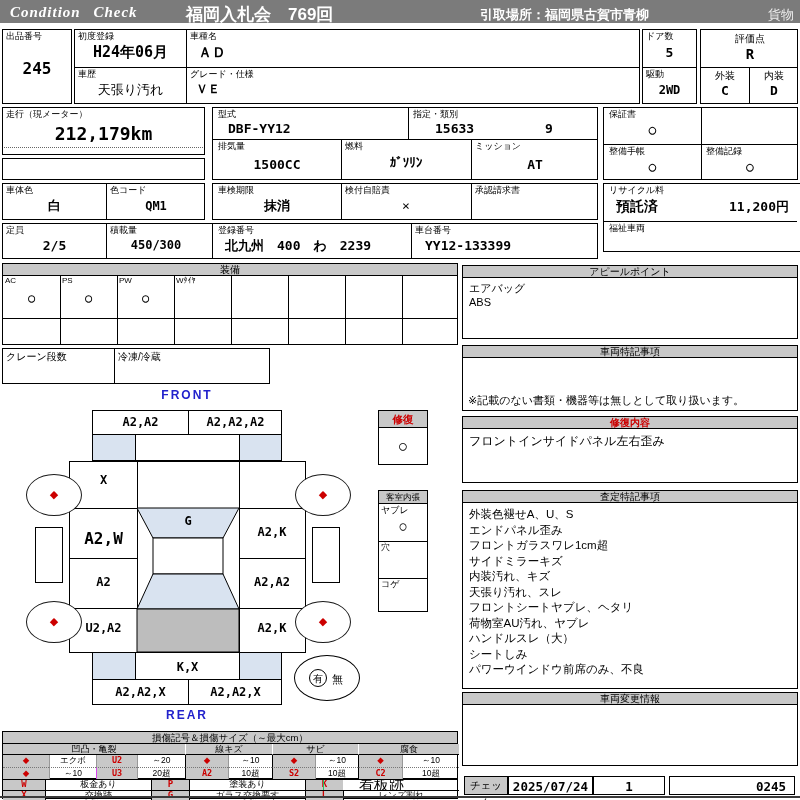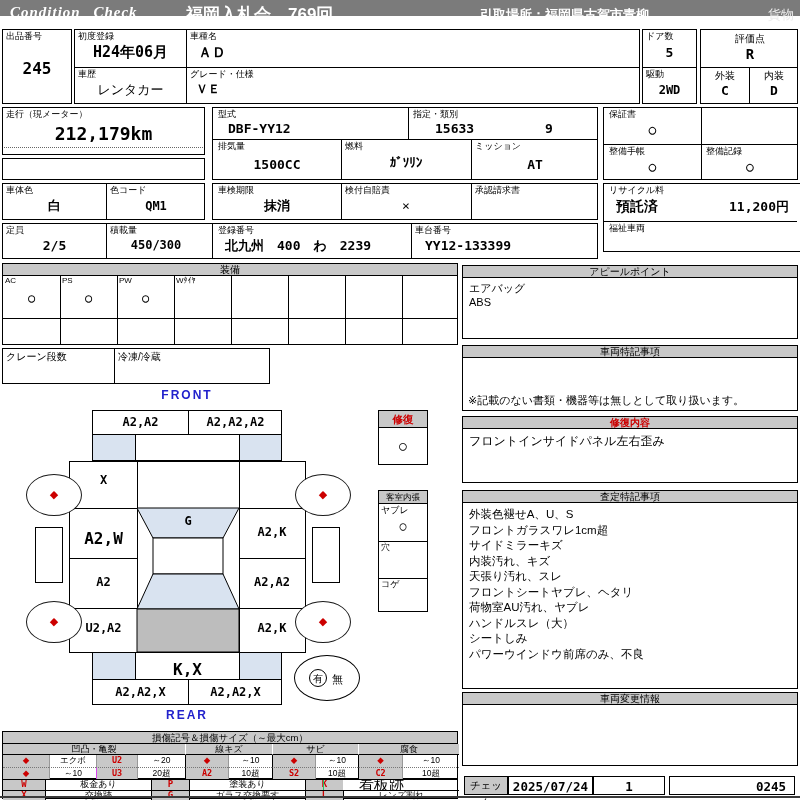--- a/index.html
+++ b/index.html
@@ -21,41 +21,41 @@
   .dmd{position:absolute;left:0;width:100%;text-align:center;color:#cc0000;font-size:11px;line-height:1}
   .lgc{position:absolute;box-sizing:border-box;font-size:8.5px;line-height:11px;text-align:center;white-space:nowrap;overflow:hidden}
   .lgcode{font-family:"DejaVu Sans Mono",monospace;font-weight:bold;color:#cc0000}
   .note{font-size:11px;line-height:14px}
 </style>
 </head>
 <body>
 
 <div id="page">
 
-  <div class="a" style="left:0;top:0;width:800px;height:16px;background:#7b7b7b">
+  <div class="a" style="left:0;top:0;width:800px;height:23px;background:#7b7b7b">
     <span class="a" style="left:10px;top:4px;color:#fff;font:italic bold 15px 'Liberation Serif',serif;word-spacing:8px;letter-spacing:1px">Condition Check</span>
     <span class="a" style="left:186px;top:3px;color:#fff;font-size:17px;font-weight:bold">福岡入札会　769回</span>
     <span class="a" style="left:480px;top:6px;color:#fff;font-size:13px;font-weight:bold">引取場所：福岡県古賀市青柳</span>
     <span class="a" style="right:6px;top:6px;color:#ececec;font-size:13px">貨物</span>
   </div>
 
   <div class="b" style="left:2px;top:29px;width:70px;height:75px">
     <span class="lb" style="left:3px;top:2px">出品番号</span>
     <div class="v c" style="left:0;width:100%;top:30px;font-size:16px">245</div>
   </div>
 
   <div class="b" style="left:74px;top:29px;width:566px;height:75px">
     <div class="vl" style="left:111px;top:0;height:73px"></div>
     <div class="hl" style="left:0;top:37px;width:564px"></div>
     <span class="lb" style="left:3px;top:2px">初度登録</span>
     <div class="v c" style="left:0;width:111px;top:14px;font-size:15px">H24年06月</div>
     <span class="lb" style="left:115px;top:2px">車種名</span>
     <div class="v" style="left:123px;top:15px;font-size:14px">ＡＤ</div>
     <span class="lb" style="left:3px;top:40px">車歴</span>
-    <div class="v c" style="left:0;width:111px;top:53px;font-size:13px;font-weight:normal">レンタカー</div>
+    <div class="v c" style="left:0;width:111px;top:53px;font-size:13px;font-weight:normal">天張り汚れ</div>
     <span class="lb" style="left:115px;top:40px">グレード・仕様</span>
     <div class="v" style="left:121px;top:53px;font-size:12px">ＶＥ</div>
   </div>
 
   <div class="b" style="left:642px;top:29px;width:55px;height:75px">
     <div class="hl" style="left:0;top:37px;width:53px"></div>
     <span class="lb" style="left:3px;top:2px">ドア数</span>
     <div class="v c" style="left:0;width:100%;top:16px">5</div>
     <span class="lb" style="left:3px;top:40px">駆動</span>
     <div class="v c" style="left:0;width:100%;top:54px;font-size:12px">2WD</div>
@@ -188,20 +188,21 @@
 
   <div class="bar red" style="left:462px;top:416px;width:336px;height:13px;font-weight:bold">修復内容</div>
   <div class="b" style="left:462px;top:428px;width:336px;height:55px">
     <div class="a" style="left:6px;top:4px;font-size:12px">フロントインサイドパネル左右歪み</div>
   </div>
 
   <div class="bar" style="left:462px;top:490px;width:336px;height:13px">査定特記事項</div>
   <div class="b" style="left:462px;top:502px;width:336px;height:187px">
     <div class="a" style="left:6px;top:4px;font-size:11.5px;line-height:15.5px">
       <div>外装色褪せA、U、S</div>
+      <div>エンドパネル歪み</div>
       <div>フロントガラスワレ1cm超</div>
       <div>サイドミラーキズ</div>
       <div>内装汚れ、キズ</div>
       <div>天張り汚れ、スレ</div>
       <div>フロントシートヤブレ、ヘタリ</div>
       <div>荷物室AU汚れ、ヤブレ</div>
       <div>ハンドルスレ（大）</div>
       <div>シートしみ</div>
       <div>パワーウインドウ前席のみ、不良</div>
     </div>
@@ -253,21 +254,21 @@
     <div class="v c" style="left:0;width:67px;top:68px;font-size:16px">A2,W</div>
     <div class="v c" style="left:169px;width:66px;top:64px;font-size:12px">A2,K</div>
     <div class="v c" style="left:0;width:67px;top:114px;font-size:12px">A2</div>
     <div class="v c" style="left:169px;width:66px;top:114px;font-size:12px">A2,A2</div>
     <div class="v c" style="left:0;width:67px;top:160px;font-size:12px">U2,A2</div>
     <div class="v c" style="left:169px;width:66px;top:160px;font-size:12px">A2,K</div>
   </div>
 
   <div class="bluec" style="left:92px;top:652px;width:44px;height:28px"></div>
   <div class="b" style="left:135px;top:652px;width:105px;height:28px">
-    <div class="v c" style="left:0;width:100%;top:8px;font-size:16px">K,X</div>
+    <div class="v c" style="left:0;width:100%;top:8px;font-size:12px">K,X</div>
   </div>
   <div class="bluec" style="left:239px;top:652px;width:43px;height:28px"></div>
 
   <div class="b" style="left:92px;top:679px;width:190px;height:26px">
     <div class="vl" style="left:95px;top:0;height:24px"></div>
     <div class="v c" style="left:0;width:95px;top:6px;font-size:12px">A2,A2,X</div>
     <div class="v c" style="left:95px;width:95px;top:6px;font-size:12px">A2,A2,X</div>
   </div>
   <div class="a c" style="left:132px;top:708px;width:110px;color:#2222cc;font-weight:bold;font-size:12px;letter-spacing:2px">REAR</div>
 

